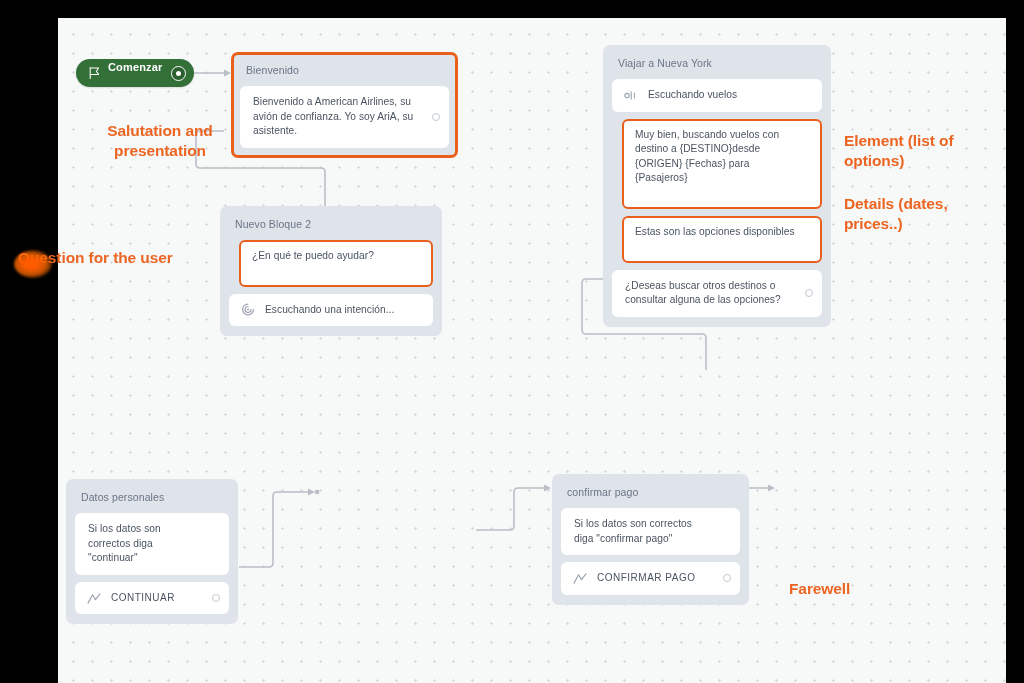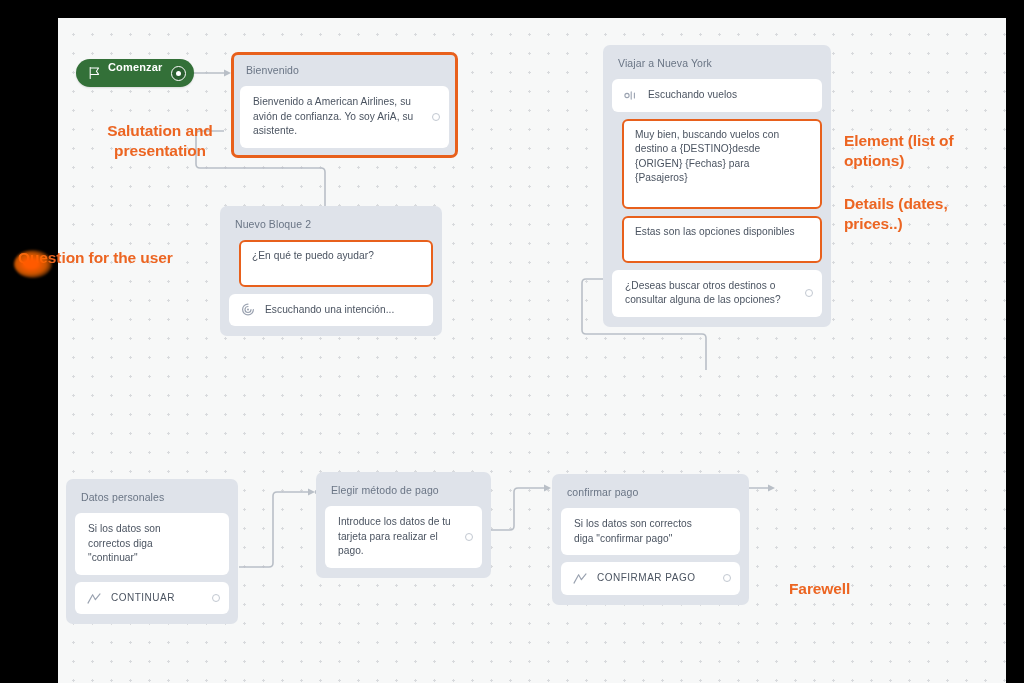--- a/index.html
+++ b/index.html
@@ -294,27 +294,20 @@
         <span class="card-icon">
           <svg width="14" height="12" viewBox="0 0 14 12" aria-hidden="true">
             <path d="M1 10.6 L5.6 2.2 L8.4 7.2 L13 1.4" fill="none" stroke="#9aa2b0" stroke-width="1.15" stroke-linecap="round" stroke-linejoin="round"></path>
           </svg>
         </span>
         <span>CONTINUAR</span>
         <span class="port"></span>
       </div>
     </div>
 
-    <div class="block" style="left:258px; top:454px; width:175px;">
-      <div class="block-title">Elegir método de pago</div>
-      <div class="card">
-        <span>Introduce los datos de tu tarjeta para realizar el pago.</span>
-        <span class="port"></span>
-      </div>
-    </div>
 
     <div class="block" style="left:494px; top:456px; width:197px;">
       <div class="block-title">confirmar pago</div>
       <div class="card">
         <span>Si los datos son correctos diga "confirmar pago"</span>
       </div>
       <div class="card iconed caps">
         <span class="card-icon">
           <svg width="14" height="12" viewBox="0 0 14 12" aria-hidden="true">
             <path d="M1 10.6 L5.6 2.2 L8.4 7.2 L13 1.4" fill="none" stroke="#9aa2b0" stroke-width="1.15" stroke-linecap="round" stroke-linejoin="round"></path>

